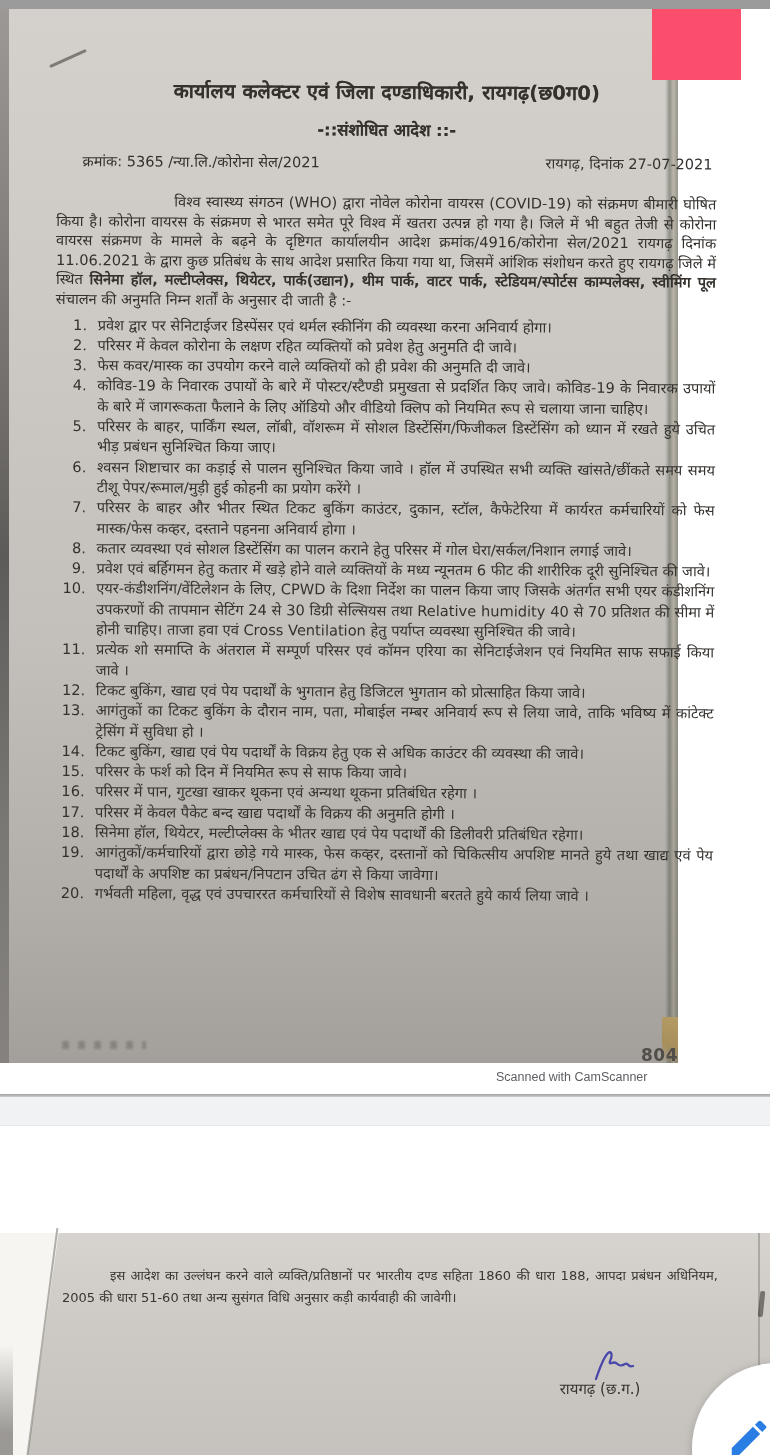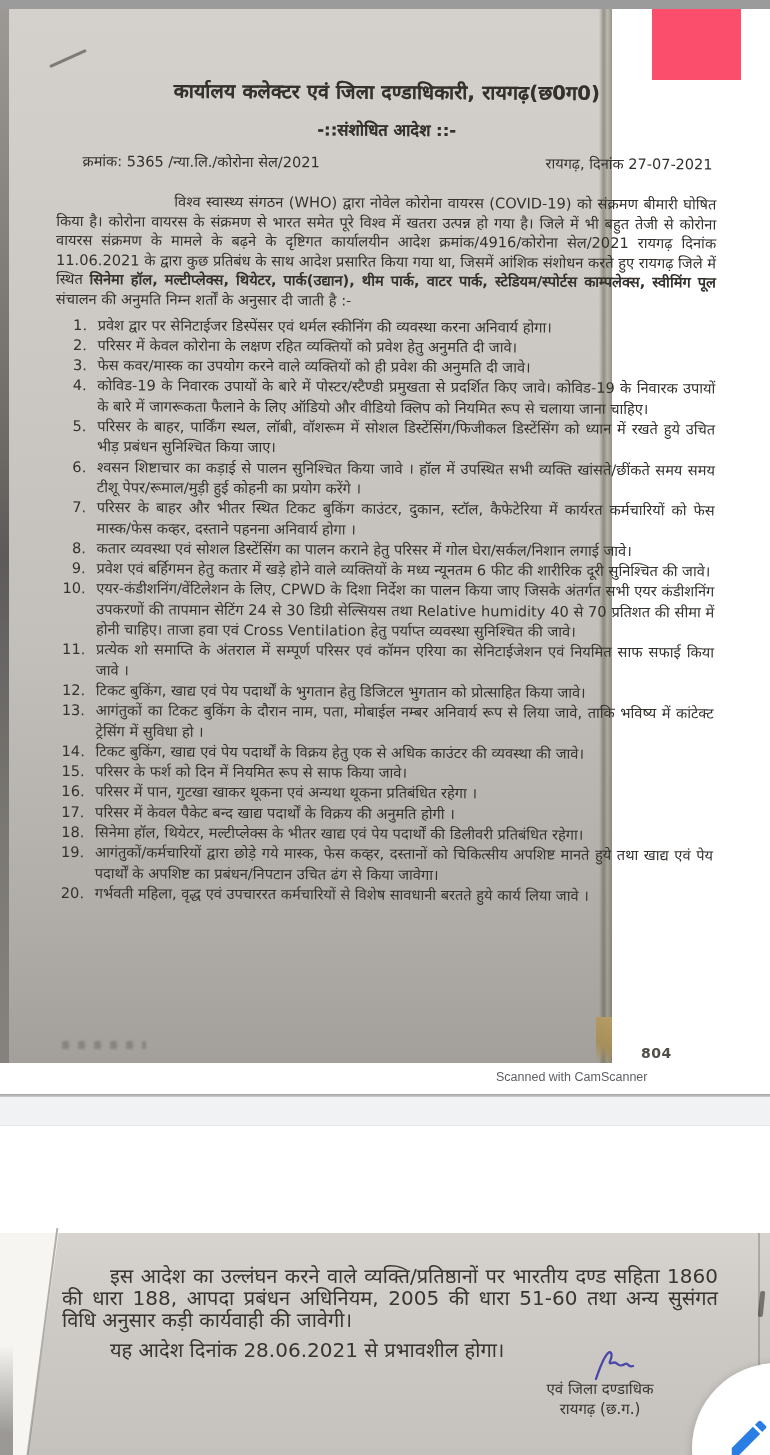--- a/index.html
+++ b/index.html
@@ -4,21 +4,21 @@
 <style>
   * { margin:0; padding:0; box-sizing:border-box; }
   html,body { background:#ffffff; }
   body { font-family:"DejaVu Sans","Liberation Sans",sans-serif; }
   .screen { position:relative; width:770px; height:1455px; overflow:hidden; background:#ffffff; margin:0 auto; }
 
   
   .top-strip { position:absolute; left:0; top:0; width:770px; height:9px; background:#9b9b9b; }
 
   
-  .page1 { position:absolute; left:0; top:9px; width:612px; height:1054px;
+  .page1 { position:absolute; left:0; top:9px; width:678px; height:1054px;
     background:linear-gradient(180deg,#d4d1cc 0%,#cdcac5 28%,#c3c0bb 60%,#b0ada9 86%,#a3a09c 100%);
     color:#34312d; }
   .page1-edge-left { position:absolute; left:0; top:0; width:9px; height:100%;
     background:linear-gradient(180deg,#8e8b88 0%,#5a5754 38%,#434140 52%,#6b6966 78%,#7d7a77 100%); opacity:.8; }
   .page1-edge-right { position:absolute; right:0; top:0; width:13px; height:100%;
     background:linear-gradient(90deg,rgba(0,0,0,0) 0%,rgba(72,74,62,.45) 35%,rgba(148,143,122,.38) 65%,rgba(92,90,78,.5) 100%); }
   .page1-corner-tan { position:absolute; right:0; bottom:0; width:16px; height:46px;
     background:linear-gradient(200deg,#b59c64 0%,#a78f5c 60%,rgba(167,143,92,0) 100%); }
   .pen-slash { position:absolute; left:48px; top:48px; width:40px; height:3px; background:#6e6c69;
     transform:rotate(-24deg); border-radius:2px; opacity:.85; }
@@ -28,21 +28,21 @@
   .doc-title { text-align:center; font-weight:bold; font-size:19.5px; letter-spacing:.2px;
     text-shadow:0 0 .6px rgba(46,42,38,.55); }
   .doc-subtitle { text-align:center; font-weight:bold; font-size:16.5px; margin-top:13px;
     text-shadow:0 0 .5px rgba(46,42,38,.5); }
   .ref-line { display:flex; justify-content:space-between; font-size:14.5px; margin-top:11px; padding:0 4px 0 26px; }
   .intro { margin-top:21px; font-size:14.6px; line-height:19.6px; text-align:justify; text-indent:118px; }
   .intro .b { font-weight:bold; }
   .conds { margin-top:6px; padding-left:36px; font-size:14.6px; line-height:20.3px; text-align:justify;
     list-style:decimal; }
   .conds li { padding-left:6px; }
-  .page-number { position:absolute; left:641px; top:1036px; font-size:14px; color:#514e49; font-weight:bold; letter-spacing:.5px; }
+  .page-number { position:absolute; left:641px; top:1036px; font-size:17px; color:#514e49; font-weight:bold; letter-spacing:.5px; }
   .smudge { position:absolute; left:62px; top:1032px; width:84px; height:8px;
     background:repeating-linear-gradient(90deg,rgba(70,66,60,.55) 0 7px,rgba(70,66,60,0) 7px 16px);
     filter:blur(1.3px); opacity:.55; }
 
   
   .scan-bar { position:absolute; left:0; top:1063px; width:770px; height:31px; background:#ffffff; }
   .scan-bar span { position:absolute; left:496px; top:7px; font-family:"Liberation Sans",sans-serif;
     font-size:12.5px; color:#5c5e62; }
   .sep-line { position:absolute; left:0; top:1094px; width:770px; height:3px;
     background:linear-gradient(180deg,#9f9f9f,#cfcfcf); }
@@ -54,21 +54,21 @@
     background:linear-gradient(180deg,#d7d4d0 0%,#cdcac5 42%,#c5c2bd 100%); color:#383430; }
   .fold-left { position:absolute; left:0; top:0; width:100%; height:100%;
     clip-path:polygon(0 0,7.6% 0,3.6% 100%,0 100%); background:#f6f5f2; }
   .fold-line { position:absolute; left:41px; top:-6px; width:2px; height:236px;
     transform:rotate(7.5deg); background:rgba(118,113,106,.55); }
   .fold-dark { position:absolute; left:0; bottom:0; width:13px; height:110px;
     background:linear-gradient(180deg,rgba(80,76,72,0) 0%,rgba(80,76,72,.55) 80%); }
   .page2-edge-right { position:absolute; right:10px; top:0; width:2px; height:100%; background:rgba(130,127,120,.5); }
   .page2-mark { position:absolute; right:6px; top:58px; width:5px; height:26px; background:rgba(58,55,50,.6);
     transform:rotate(6deg); border-radius:2px; }
-  .p2-text { position:absolute; left:62px; top:32px; width:656px; font-size:20px; line-height:22px; text-align:justify; }
+  .p2-text { position:absolute; left:62px; top:32px; width:656px; font-size:13px; line-height:22px; text-align:justify; }
   .p2-para1 { text-indent:48px; }
   .p2-para2 { margin-top:8px; margin-left:48px; text-align:left; }
   .sig-svg { position:absolute; left:592px; top:114px; }
   .sig-block { position:absolute; left:470px; top:146px; width:260px; text-align:center;
     font-size:15px; line-height:20px; }
 
   
   .fab { position:absolute; left:692px; top:130px; width:170px; height:170px; border-radius:50%;
     background:#ffffff; box-shadow:0 1px 8px rgba(0,0,0,.18); z-index:5; cursor:pointer; }
   .fab svg { position:absolute; left:34px; top:52px; }
@@ -131,29 +131,27 @@
 
   <div class="page2">
     <div class="fold-left"></div>
     <div class="fold-line"></div>
     <div class="fold-dark"></div>
     <div class="page2-edge-right"></div>
     <div class="page2-mark"></div>
 
     <div class="p2-text">
       <p class="p2-para1">इस आदेश का उल्लंघन करने वाले व्यक्ति/प्रतिष्ठानों पर भारतीय दण्ड सहिता 1860 की धारा 188, आपदा प्रबंधन अधिनियम, 2005 की धारा 51-60 तथा अन्य सुसंगत विधि अनुसार कड़ी कार्यवाही की जावेगी।</p>
-      <p class="p2-para2">यह आदेश दिनांक 28.06.2021 से प्रभावशील होगा।</p>
     </div>
 
     <svg class="sig-svg" width="46" height="34" viewBox="0 0 46 34">
       <path d="M4 32 C10 14, 16 2, 19 6 C22 10, 14 18, 20 16 C27 13, 24 22, 33 17 C37 15, 35 21, 41 19" fill="none" stroke="#4947a9" stroke-width="2.3" stroke-linecap="round"></path>
     </svg>
 
     <div class="sig-block">
-      <div>एवं जिला दण्डाधिक</div>
       <div>रायगढ़ (छ.ग.)</div>
     </div>
 
     <div class="fab">
       <svg width="46" height="46" viewBox="0 0 24 24">
         <path d="M3 17.25V21h3.75L17.81 9.94l-3.75-3.75L3 17.25zM20.71 7.04a1 1 0 0 0 0-1.41l-2.34-2.34a1 1 0 0 0-1.41 0l-1.83 1.83 3.75 3.75 1.83-1.83z" fill="#2a7de2"></path>
       </svg>
     </div>
   </div>
 

